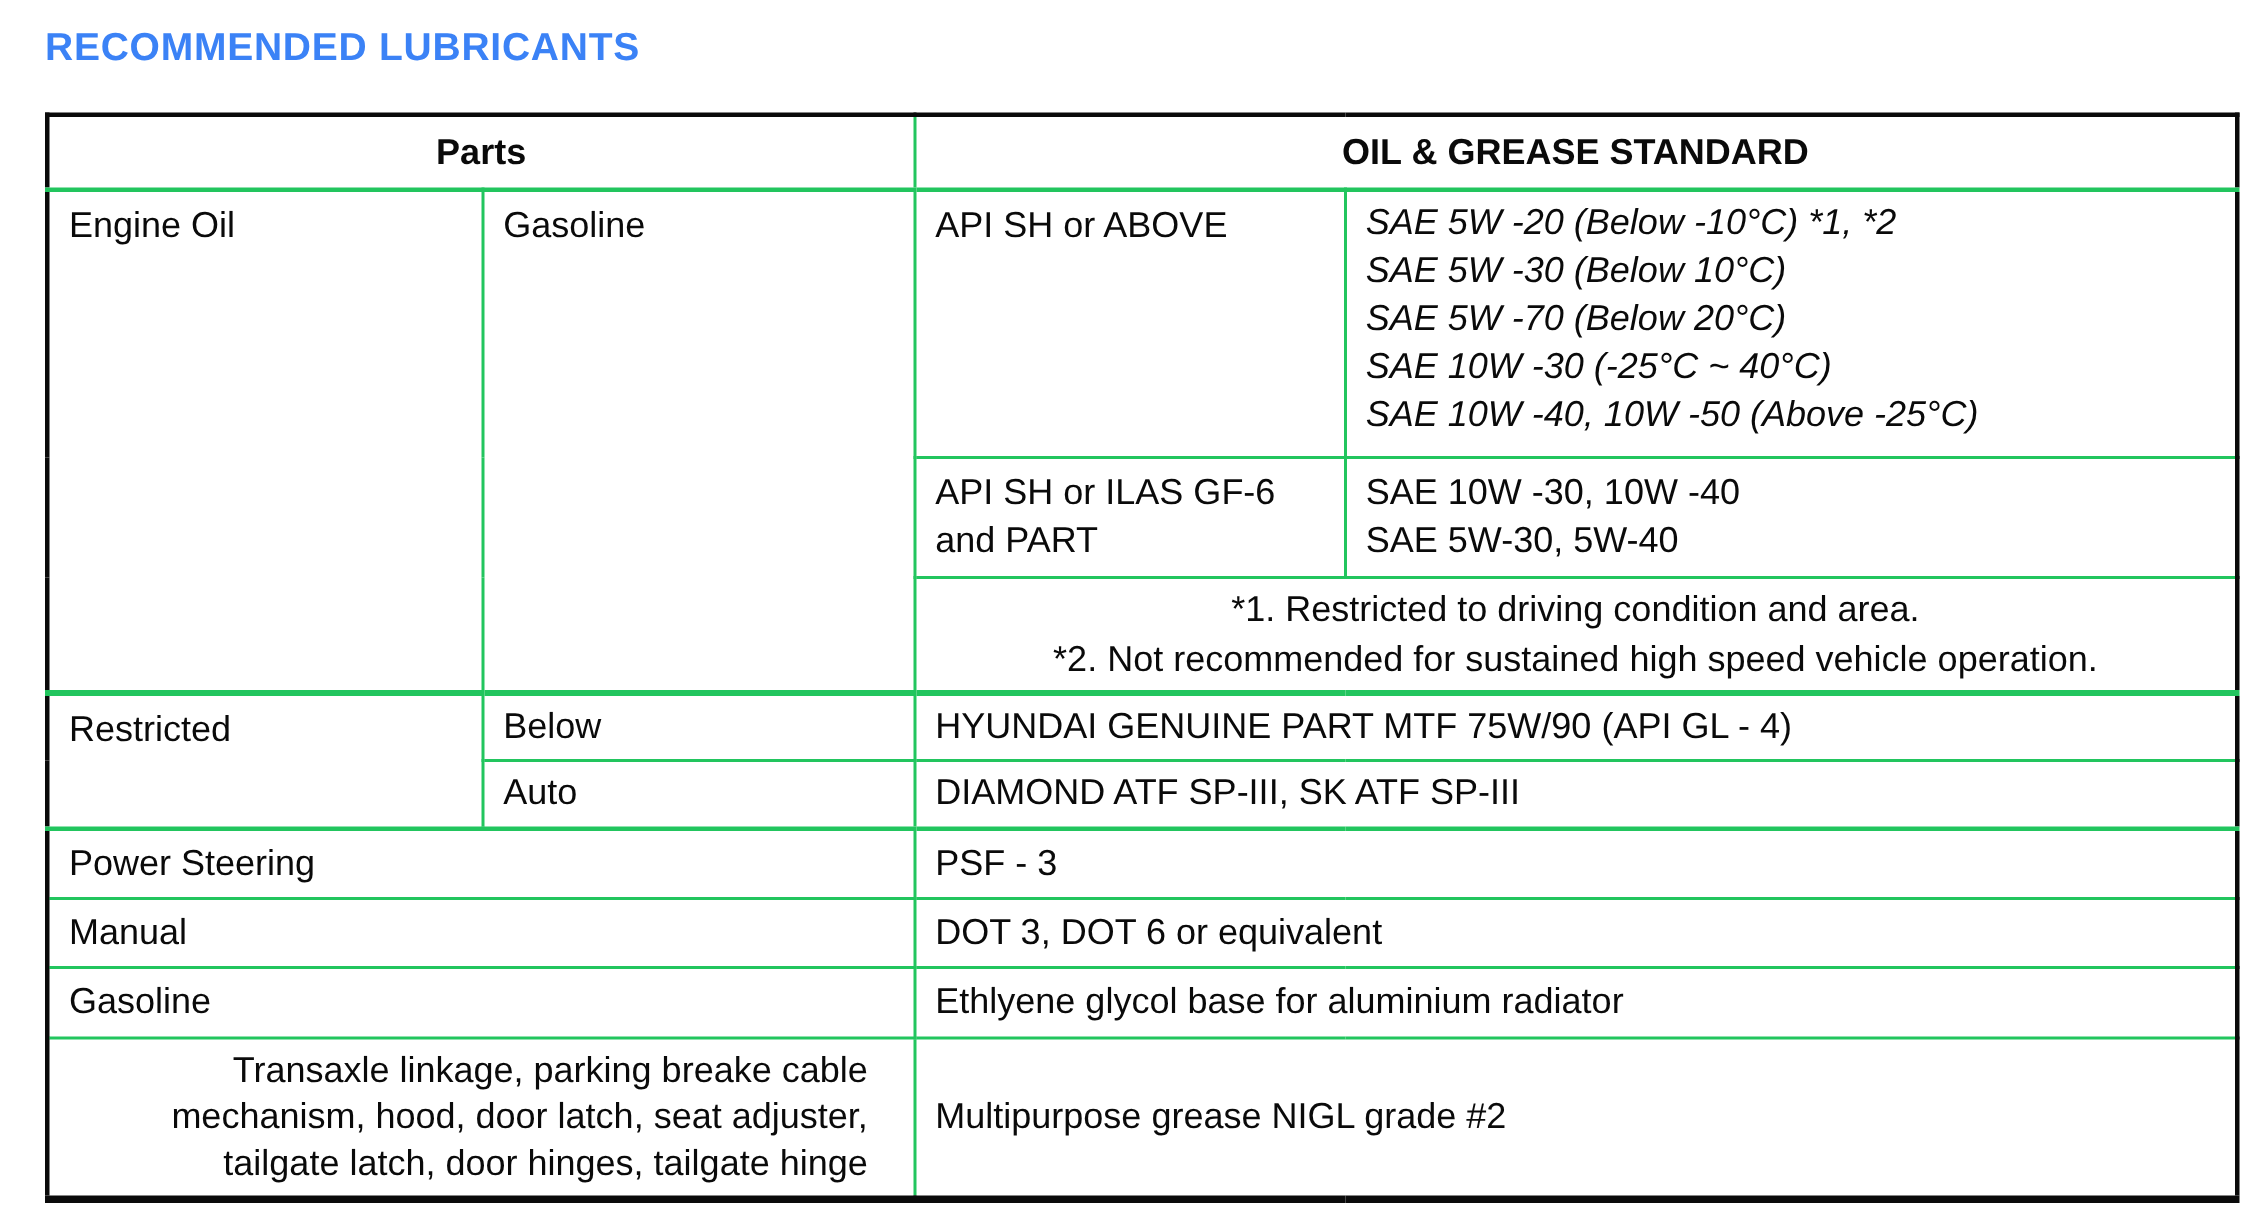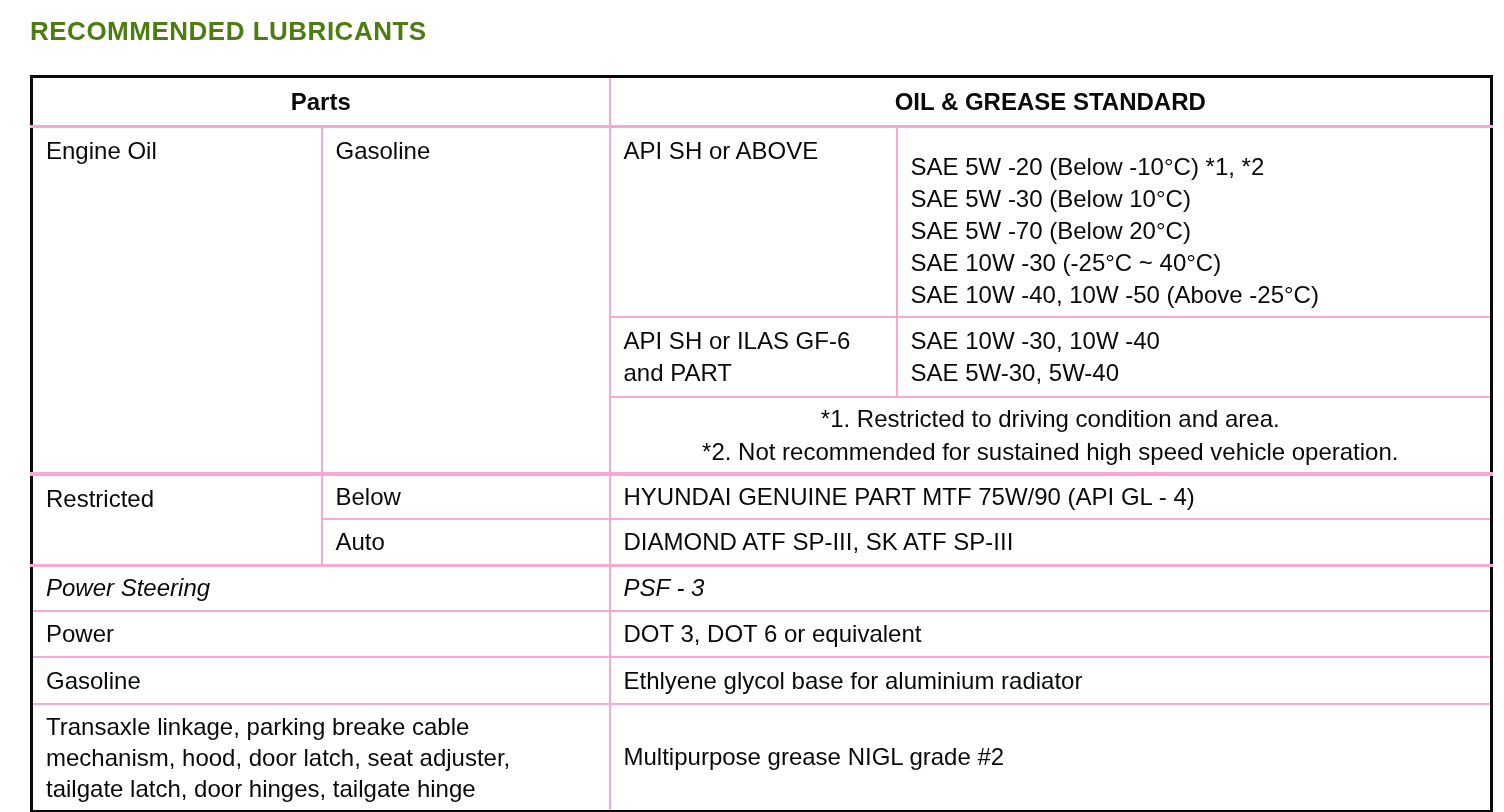--- a/index.html
+++ b/index.html
@@ -10,68 +10,68 @@
     background: #ffffff;
     color: #0a0a0a;
     font-family: "Liberation Sans", sans-serif;
     overflow: hidden;
   }
   .page-title {
     margin: 16px 0 0 30px;
     font-size: 26px;
     font-weight: bold;
     letter-spacing: 0.5px;
-    color: #4d7c0f;
+    color: #3b82f6;
   }
   table.lub-table {
     table-layout: fixed;
     border-collapse: collapse;
     width: 1460px;
     margin: 28px 0 0 30px;
     border: 3px solid #0a0a0a;
     border-bottom-width: 5px;
     font-size: 24px;
     color: #0a0a0a;
   }
   col.c1 { width: 290px; }
   col.c2 { width: 288px; }
   col.c3 { width: 287px; }
   col.c4 { width: 595px; }
   th, td {
-    border: 2px solid #f9a8d4;
+    border: 2px solid #22c55e;
     padding: 0 10px 0 13px;
     vertical-align: middle;
     font-weight: normal;
     text-align: left;
     overflow: hidden;
   }
   tr.header-row th {
     height: 47px;
     text-align: center;
     font-weight: bold;
     border-bottom-width: 3px;
     padding: 0;
   }
   .va-top { vertical-align: top; padding-top: 9px; }
   .line { line-height: 32px; }
-  .sae-cell { padding-top: 23px; padding-bottom: 5px; }
+  .sae-cell { padding-top: 5px; padding-bottom: 5px; font-style: italic; }
   .footnote-cell { padding-left: 10px; text-align: center; }
   .footnote-cell .line { line-height: 33px; }
   tr.row-engine-a { height: 178px; }
   tr.row-engine-b { height: 80px; }
   tr.row-engine-c { height: 77px; }
   tr.row-manual   { height: 45px; }
   tr.row-auto     { height: 46px; }
-  tr.row-ps       { height: 46px; font-style: italic; }
+  tr.row-ps       { height: 46px; }
   tr.row-brake    { height: 46px; }
   tr.row-coolant  { height: 47px; }
   tr.row-grease   { height: 108px; }
   tr.row-manual td { border-top-width: 4px; }
   tr.row-ps td     { border-top-width: 3px; }
-  .wrap-cell { line-height: 31px; padding-right: 30px; }
+  .wrap-cell { line-height: 31px; padding-right: 30px; text-align: right; }
 </style>
 </head>
 <body>
 
 <h1 class="page-title">RECOMMENDED LUBRICANTS</h1>
 
 <table class="lub-table">
   <colgroup>
     <col class="c1">
       <col class="c2">
@@ -125,21 +125,21 @@
       <td>Auto</td>
       <td colspan="2">DIAMOND ATF SP-III, SK ATF SP-III</td>
     </tr>
 
     <tr class="row-ps">
       <td colspan="2">Power Steering</td>
       <td colspan="2">PSF - 3</td>
     </tr>
 
     <tr class="row-brake">
-      <td colspan="2">Power</td>
+      <td colspan="2">Manual</td>
       <td colspan="2">DOT 3, DOT 6 or equivalent</td>
     </tr>
 
     <tr class="row-coolant">
       <td colspan="2">Gasoline</td>
       <td colspan="2">Ethlyene glycol base for aluminium radiator</td>
     </tr>
 
     <tr class="row-grease">
       <td colspan="2" class="wrap-cell">Transaxle linkage, parking breake cable mechanism, hood, door latch, seat adjuster, tailgate latch, door hinges, tailgate hinge</td>

